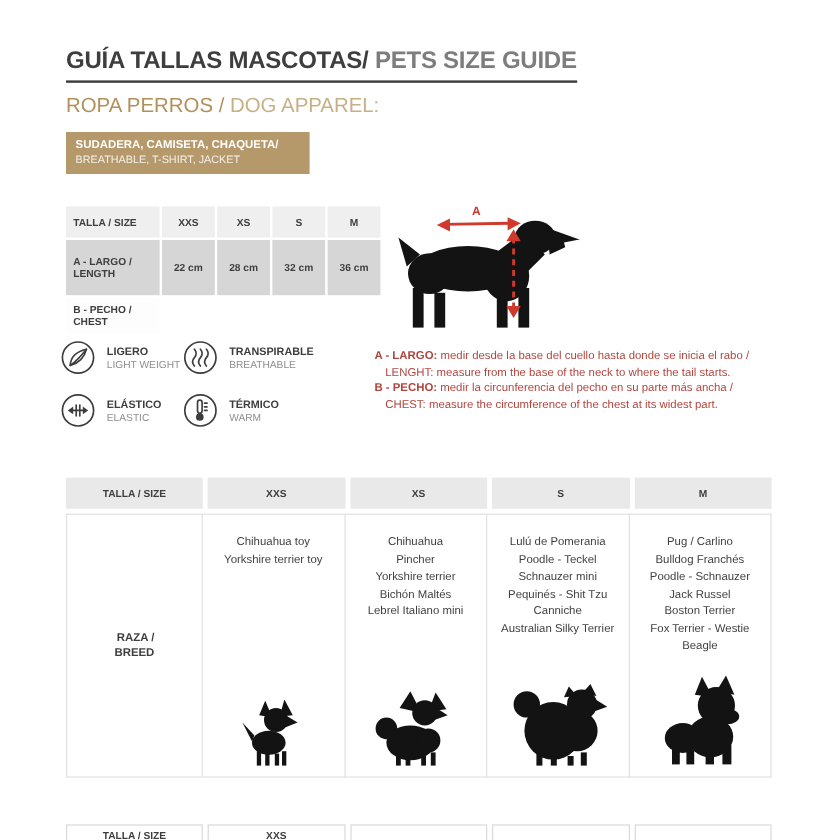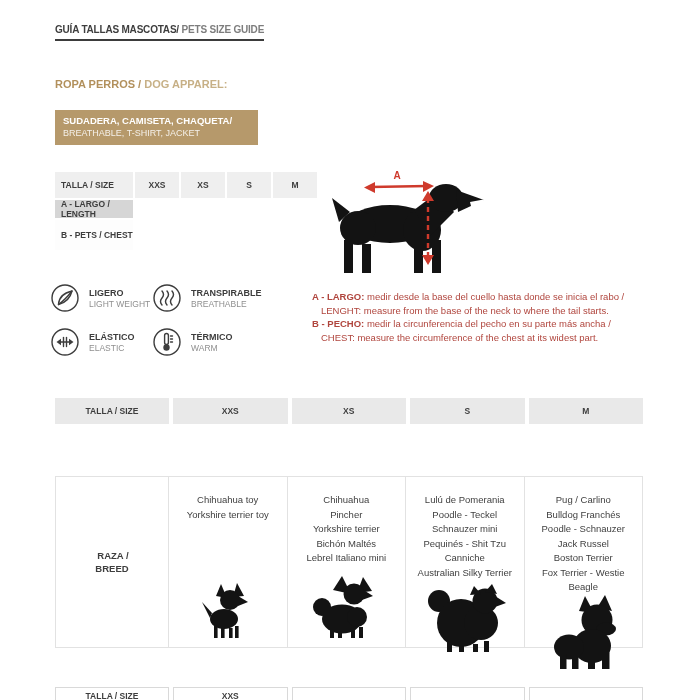--- a/index.html
+++ b/index.html
@@ -5,39 +5,39 @@
   html,body{margin:0;padding:0;}
   body{
     width:700px;height:700px;position:relative;overflow:hidden;
     background:#ffffff;color:#3e3e3e;
     font-family:"Liberation Sans","DejaVu Sans",sans-serif;
     -webkit-font-smoothing:antialiased;
   }
   .abs{position:absolute;}
 
   
-  .title{left:55px;top:24px;font-size:10px;font-weight:bold;letter-spacing:-0.2px;
+  .title{left:55px;top:40px;font-size:20px;font-weight:bold;letter-spacing:-0.2px;
          border-bottom:2px solid #3b3b3b;padding-bottom:4px;}
   .title .en{color:#7d7d7d;font-weight:bold;}
-  .subtitle{left:55px;top:78px;font-size:11px;font-weight:bold;color:#b2905c;}
+  .subtitle{left:55px;top:78px;font-size:17px;font-weight:normal;color:#b2905c;}
   .subtitle .en{color:#c7b086;}
 
   
   .category-box{left:55px;top:110px;background:#b6996b;color:#ffffff;
                 padding:5px 10px 6px 8px;min-width:185px;line-height:12px;}
   .category-box .l1{font-size:9.5px;font-weight:bold;}
   .category-box .l2{font-size:9px;color:rgba(255,255,255,0.85);}
 
   
   .size-table{left:55px;top:172px;font-size:8.5px;font-weight:bold;}
   .st-row{display:flex;gap:2px;margin-bottom:2px;}
   .st-cell{display:flex;align-items:center;justify-content:center;width:44px;}
   .st-lbl{width:78px;justify-content:flex-start;padding-left:6px;box-sizing:border-box;}
   .st-header .st-cell{height:26px;background:#efefef;}
-  .st-a .st-cell{height:18px;background:#d6d6d6;}
+  .st-a .st-cell{height:46px;background:#d6d6d6;}
   .st-b .st-cell{height:30px;background:#fdfdfd;}
 
   
   .diagram{left:318px;top:166px;}
 
   
   .feature{display:flex;align-items:center;gap:9px;position:absolute;}
   .f-1{left:50px;top:283px;} .f-2{left:152px;top:283px;}
   .f-3{left:50px;top:327px;} .f-4{left:152px;top:327px;}
   .f-text .es{font-size:9px;font-weight:bold;color:#3d3d3d;line-height:11px;}
@@ -48,21 +48,21 @@
   .notes b{font-weight:bold;}
   .notes .sub{padding-left:9px;}
 
   
   .bt-header{left:55px;top:398px;display:flex;gap:4px;width:588px;
              font-size:8.5px;font-weight:bold;}
   .bt-hcell{background:#e9e9e9;height:26px;display:flex;align-items:center;justify-content:center;flex:1;}
   .bt-hcell.first{flex:0 0 114px;}
   .bt-body{left:55px;top:428px;width:588px;height:220px;display:flex;}
   .bt-cell{border:1px solid #e2e2e2;border-left:none;box-sizing:border-box;flex:1;
-           display:flex;flex-direction:column;align-items:center;margin-top:48px;}
+           display:flex;flex-direction:column;align-items:center;}
   .bt-cell.first{border-left:1px solid #e2e2e2;flex:0 0 114px;justify-content:center;}
   .raza{font-size:9.5px;font-weight:bold;text-align:right;white-space:pre-line;line-height:13px;}
   .breeds{margin-top:16px;font-size:9.5px;line-height:14.5px;text-align:center;color:#3f3f3f;}
   .spacer{flex:1;}
   .dogwrap{margin-bottom:8px;display:flex;align-items:flex-end;justify-content:center;}
 
   
   .partial-row{left:55px;top:687px;display:flex;gap:4px;width:588px;
                font-size:8.5px;font-weight:bold;}
   .pr-cell{background:#ffffff;border:1px solid #d9d9d9;height:26px;box-sizing:border-box;
@@ -95,23 +95,29 @@
     <div class="st-cell st-lbl">TALLA /  SIZE</div>
     <div style="display:flex;gap:2px;">
         <div class="st-cell">XXS</div>
         <div class="st-cell">XS</div>
         <div class="st-cell">S</div>
         <div class="st-cell">M</div>
       </div>
   </div>
   <div class="st-row st-a">
     <div class="st-cell st-lbl">A - LARGO / LENGTH</div>
+    <div style="display:flex;gap:2px;">
+        <div class="st-cell">22 cm</div>
+        <div class="st-cell">28 cm</div>
+        <div class="st-cell">32 cm</div>
+        <div class="st-cell">36 cm</div>
+      </div>
   </div>
   <div class="st-row st-b">
-    <div class="st-cell st-lbl">B - PETS / CHEST</div>
+    <div class="st-cell st-lbl">B - PECHO / CHEST</div>
   </div>
 </div>
 
 <div class="abs diagram">
   <svg width="210" height="112" viewBox="0 0 210 112">
 
     <g class="ink">
       <polygon points="14,32 32,46 21,56"></polygon>
       <ellipse cx="72" cy="58" rx="42" ry="19"></ellipse>
       <ellipse cx="40" cy="62" rx="18" ry="17"></ellipse>

